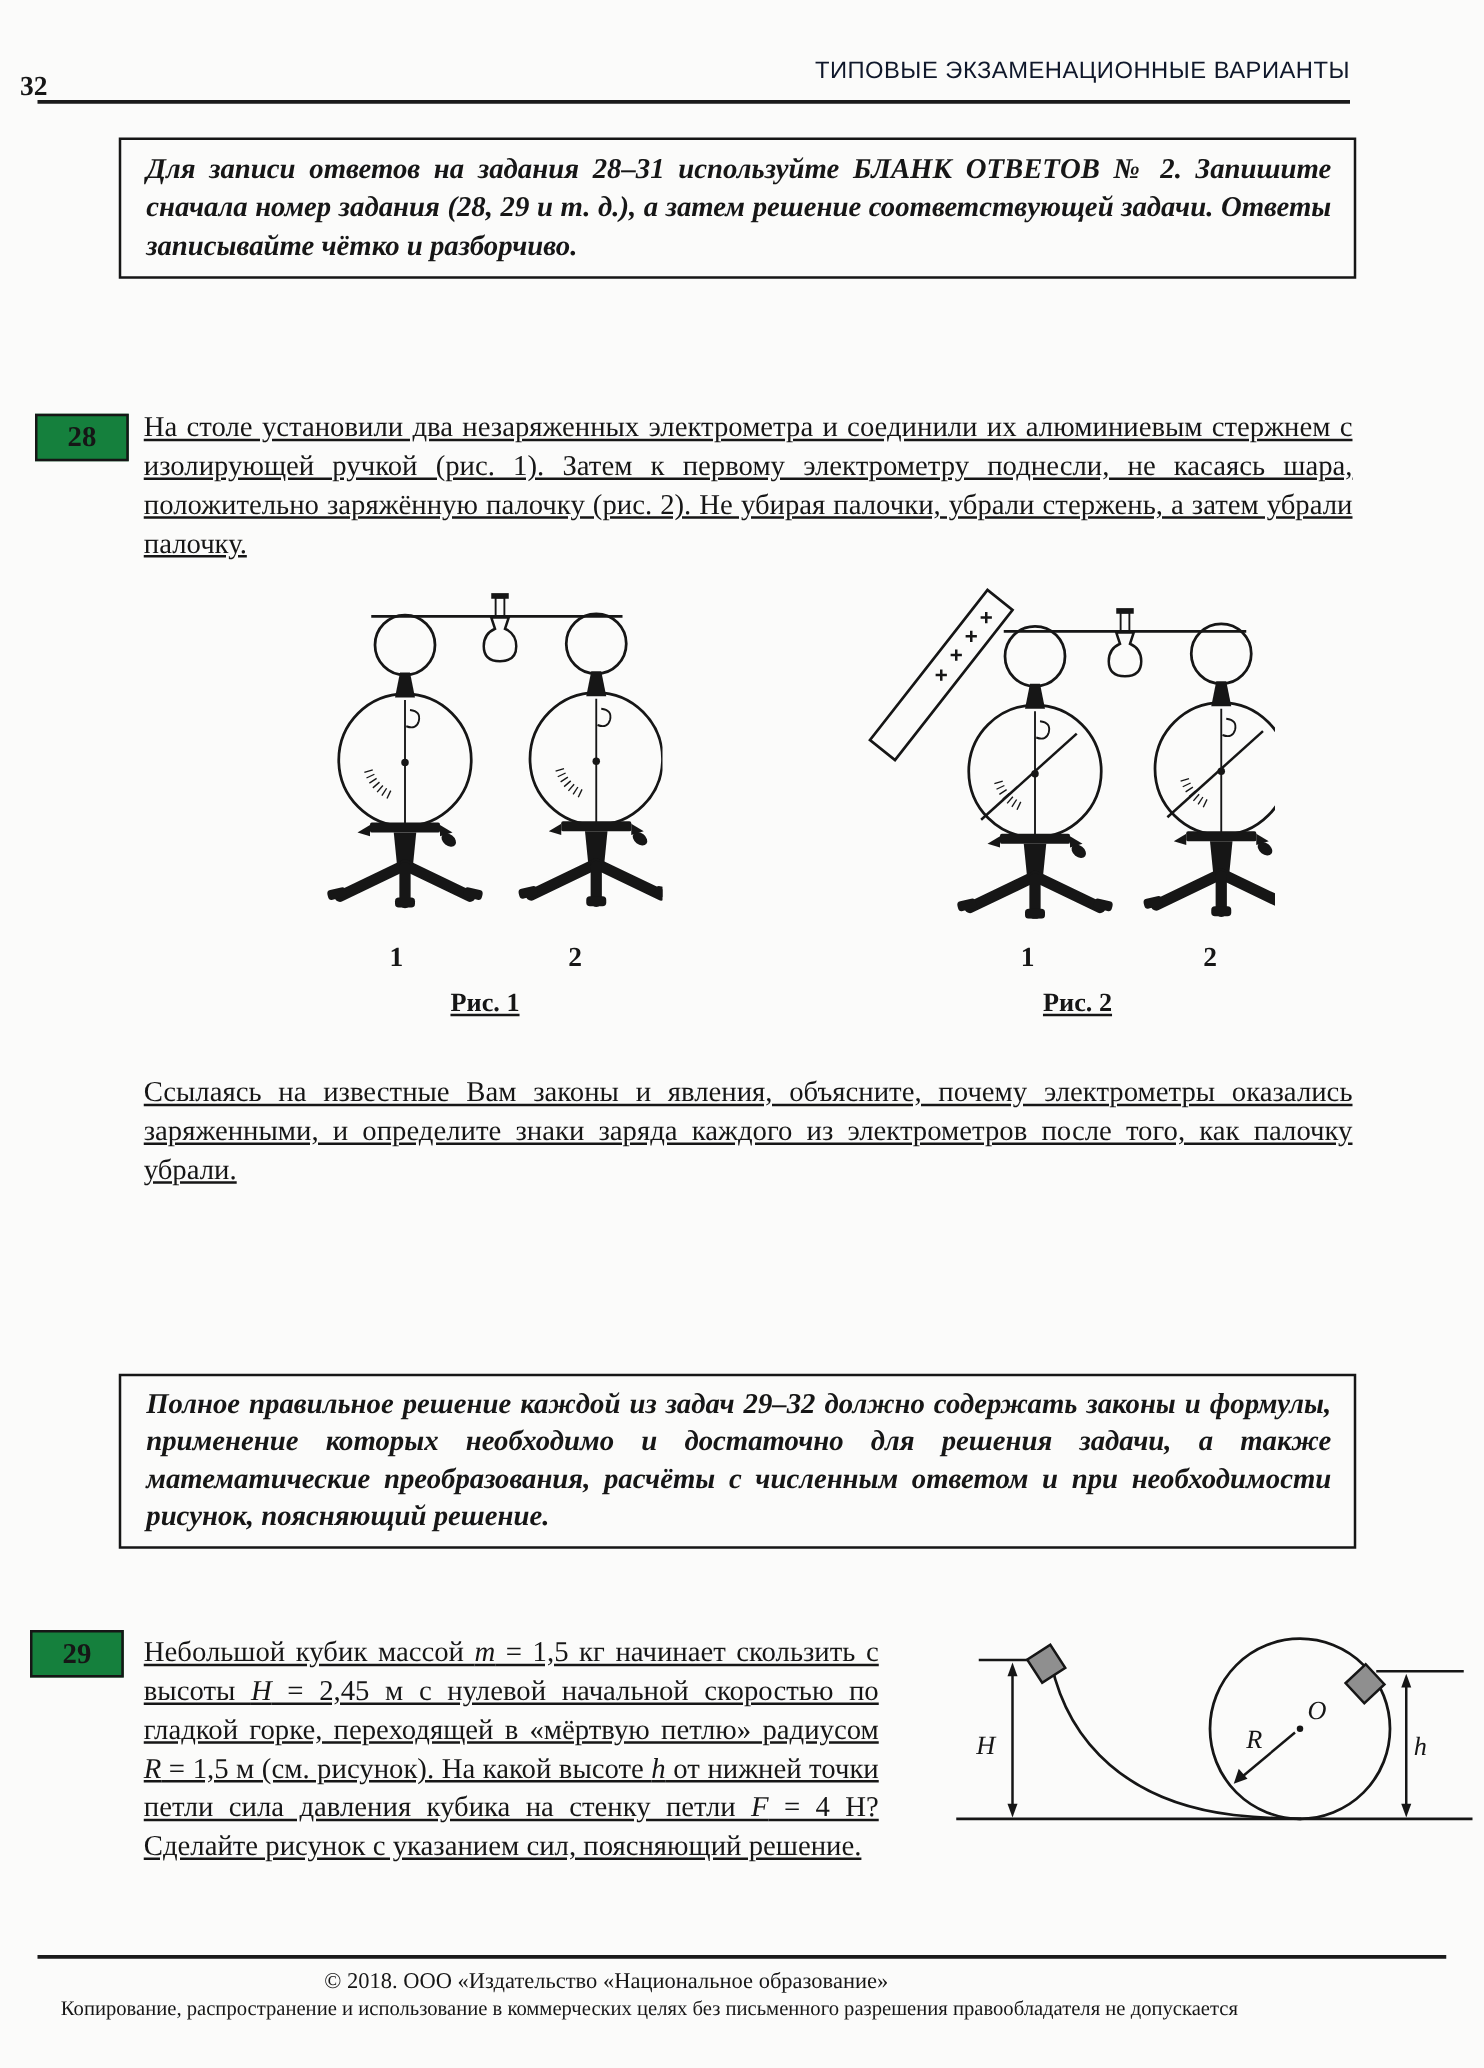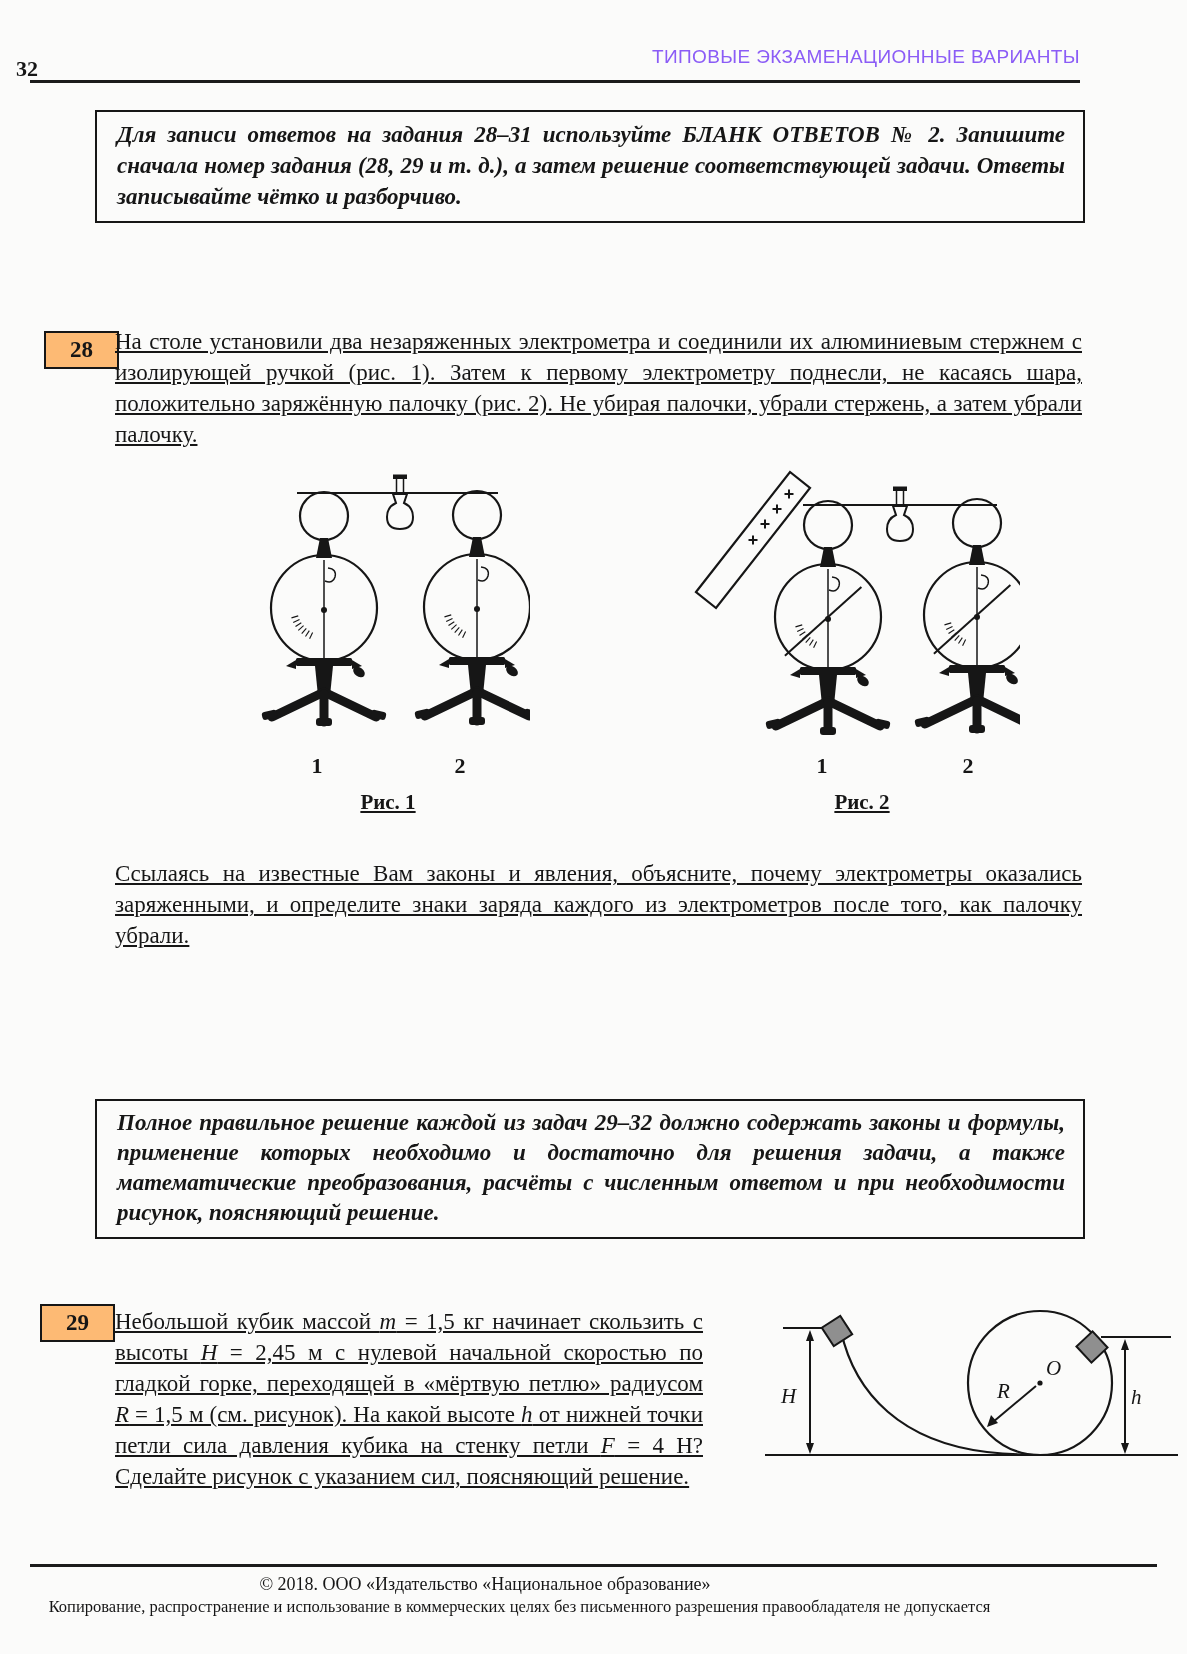--- a/index.html
+++ b/index.html
@@ -1,31 +1,31 @@
 <!DOCTYPE html>
 <html lang="ru"><head>
 <meta charset="utf-8">
 <style>
   html,body{margin:0;padding:0;}
   body{width:1187px;height:1654px;position:relative;background:#fbfbfa;
        font-family:"Liberation Serif","DejaVu Serif",serif;color:#161616;}
   .abs{position:absolute;}
   .pagenum{left:16px;top:56px;font:700 22px "Liberation Serif",serif;}
   .hdr{right:107px;top:46px;font:400 19px "Liberation Sans","DejaVu Sans",sans-serif;
-       letter-spacing:.4px;color:#8b5cf6;}
+       letter-spacing:.4px;color:#0f172a;}
   .toprule{left:30px;top:80px;width:1050px;height:3px;background:#1b1b1b;}
   .ibox{left:95px;width:990px;border:2.6px solid #161616;box-sizing:border-box;
         padding:7px 18px 9px 20px;background:#fbfbfa;
         font:700 23px/31px "Liberation Serif",serif;font-style:italic;
         text-align:justify;}
   .box1{top:110px;}
   .box2{top:1072px;line-height:30px;margin-top:27px;}
   .marker{border:2.6px solid #161616;width:71px;height:34px;display:flex;
           align-items:center;justify-content:center;
-          font:700 23px "Liberation Serif",serif;background:#fdba74;margin-left:16px;}
+          font:700 23px "Liberation Serif",serif;background:#15803d;}
   .m28{left:28px;top:331px;}
   .m29{left:24px;top:1304px;}
   .para{font:400 23px/31px "Liberation Serif",serif;text-align:justify;text-decoration:underline;}
   .p28{left:115px;top:326px;width:967px;}
   .pq{left:115px;top:836px;width:967px;margin-top:22px;}
   .p29{left:115px;top:1306px;width:588px;}
   .mvar{font-style:italic;}
   .figlab{font:700 22px "Liberation Serif",serif;width:22px;text-align:center;top:753px;}
   .figcap{font:700 21px "Liberation Serif",serif;width:110px;text-align:center;top:790px;text-decoration:underline;}
   .fig{position:absolute;}

